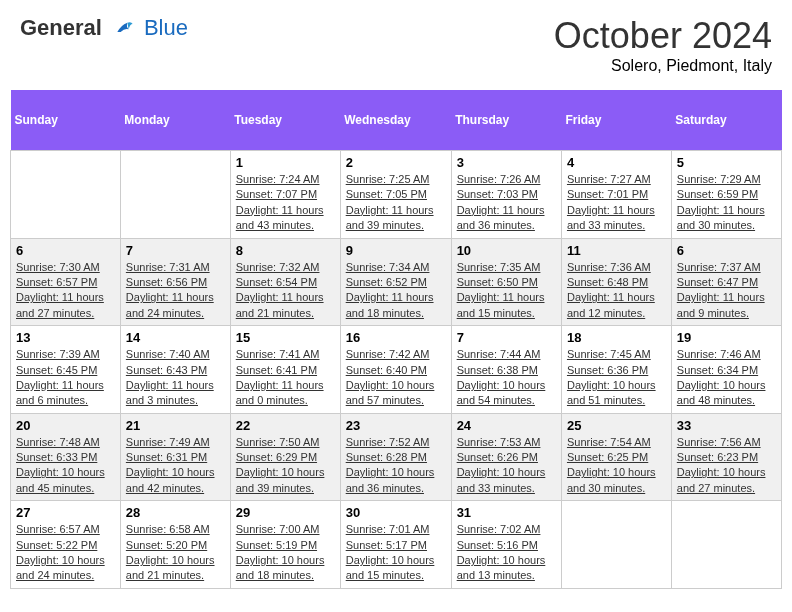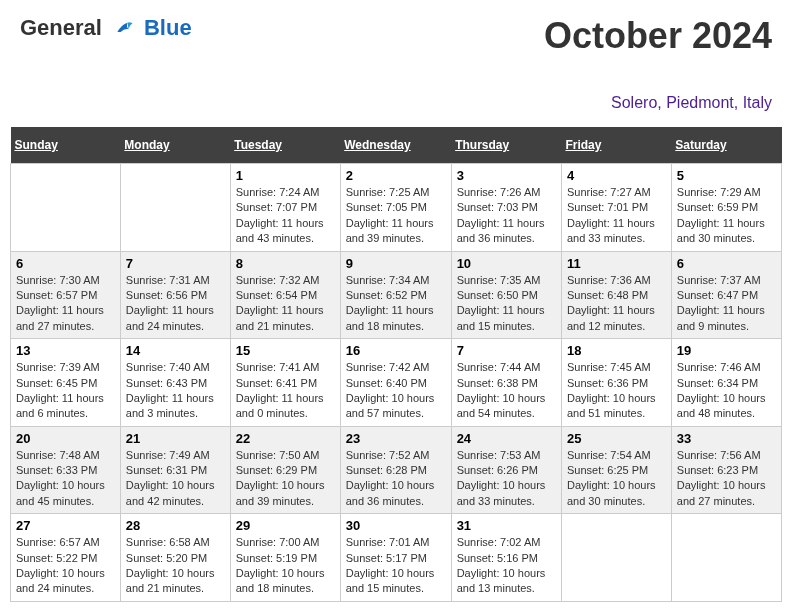--- a/index.html
+++ b/index.html
@@ -27,54 +27,52 @@
       align-items: center;
       gap: 10px;
     }
     .logo-general {
       font-size: 22px;
       font-weight: bold;
       color: #333;
     }
     .logo-blue {
       font-size: 22px;
-      font-weight: bold;
+      font-weight: normal;
       color: #1a6bbf;
     }
     .logo-icon {
       width: 20px;
       height: 20px;
       margin-left: 2px;
     }
     .title-area {
       text-align: right;
     }
     .month-title {
       font-size: 36px;
-      font-weight: bold;
+      font-weight: normal;
       color: #333;
     }
     .location {
       font-size: 16px;
-      color: #4c1d95;
-      margin-top: 37px;
+      color: #000000;
     }
     .calendar {
       width: 100%;
       border-collapse: collapse;
       font-size: 11px;
     }
     .calendar th {
-      background-color: #404040;
+      background-color: #8b5cf6;
       color: white;
-      padding: 11px 4px;
+      padding: 23px 4px;
       text-align: left;
       font-size: 12px;
       font-weight: bold;
-      text-decoration: underline;
     }
     .calendar td {
       border: 1px solid #ccc;
       padding: 4px 5px;
       vertical-align: top;
       width: 113px;
       min-height: 80px;
       background: #fff;
     }
     .calendar tr:nth-child(even) td {
@@ -82,20 +80,21 @@
     }
     .day-num {
       font-weight: bold;
       font-size: 13px;
       display: block;
       margin-bottom: 2px;
     }
     .cell-content {
       color: #333;
       line-height: 1.4;
+      text-decoration: underline;
     }
     .empty-cell {
       background: #fff !important;
     }
     .calendar tbody tr:nth-child(odd) td {
       background-color: #fff;
     }
     .calendar tbody tr:nth-child(even) td {
       background-color: #f0f0f0;
     }

